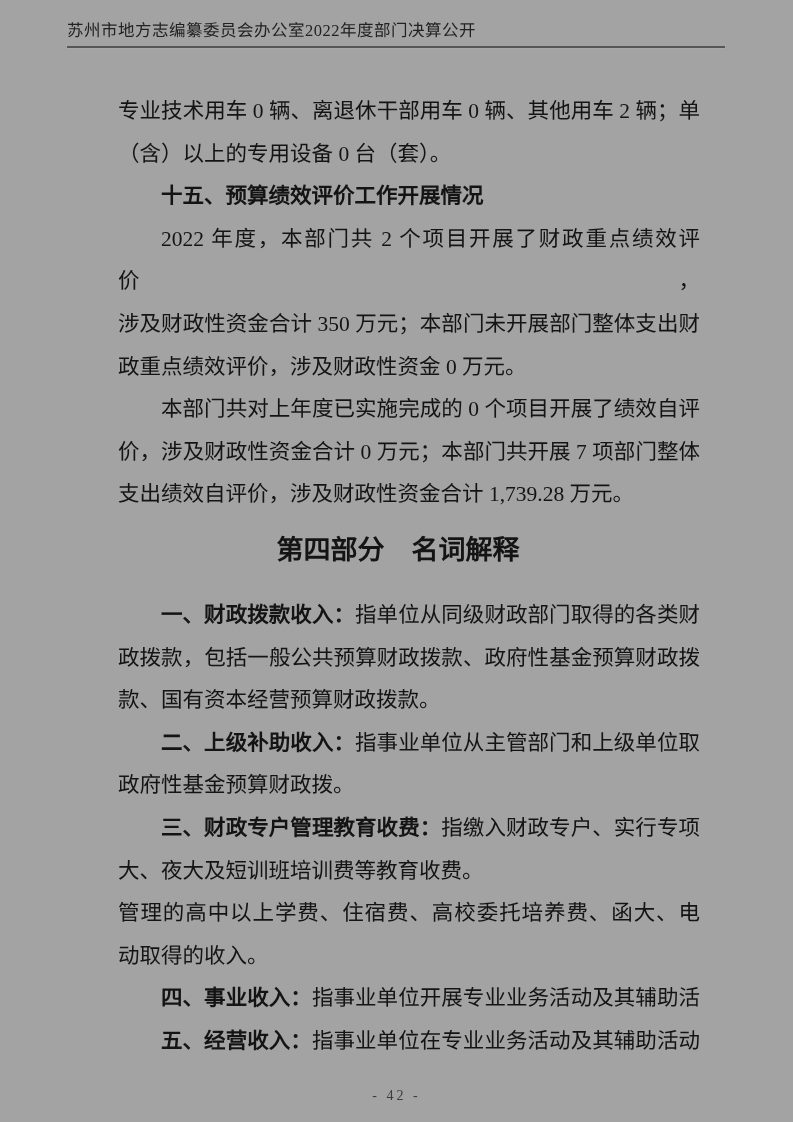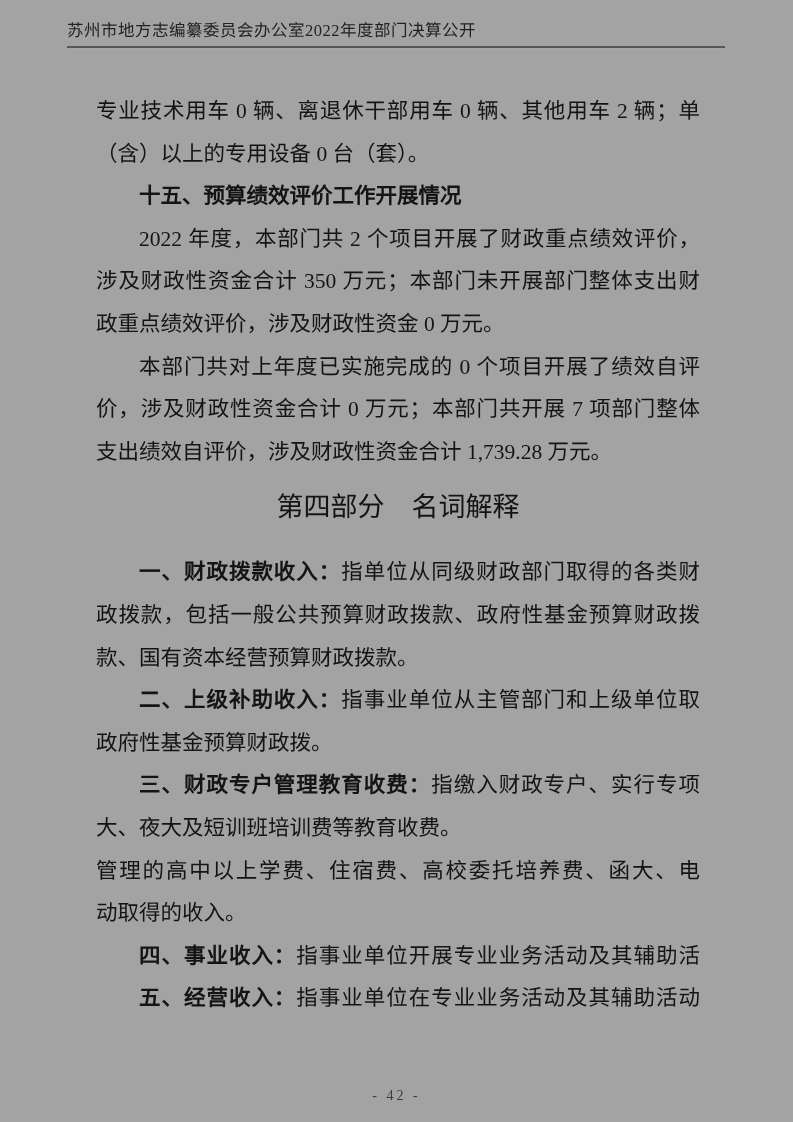--- a/index.html
+++ b/index.html
@@ -40,34 +40,35 @@
   .doc-body {
     position: absolute;
     left: 96px;
     top: 90px;
     width: 604px;
     font-size: 21.5px;
     line-height: 42.6px;
   }
   .line {
     white-space: normal;
+    margin-left: 22px;
   }
   .line.fill {
     text-align: justify;
     text-align-last: justify;
   }
   .line.indent {
     text-indent: 2em;
   }
   .section-heading .line,
   .line.section-heading {
     font-weight: 700;
   }
   .line.part-heading {
-    font-weight: 400;
+    font-weight: 700;
     font-size: 27px;
     line-height: 44px;
     text-align: center;
     text-align-last: center;
     text-indent: 0;
     margin: 12px 0 22px 0;
   }
   .bold-run {
     font-weight: 700;
   }

